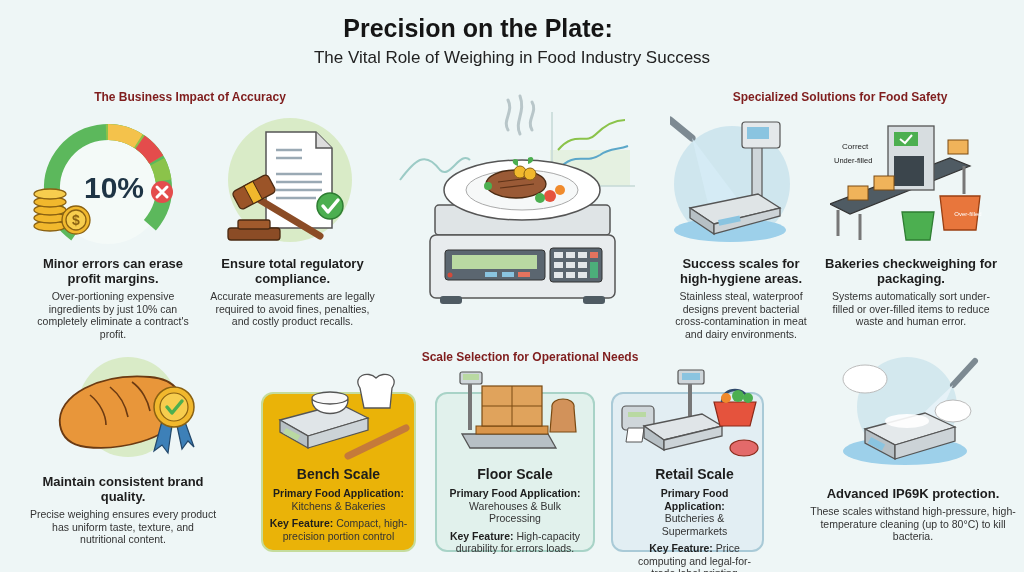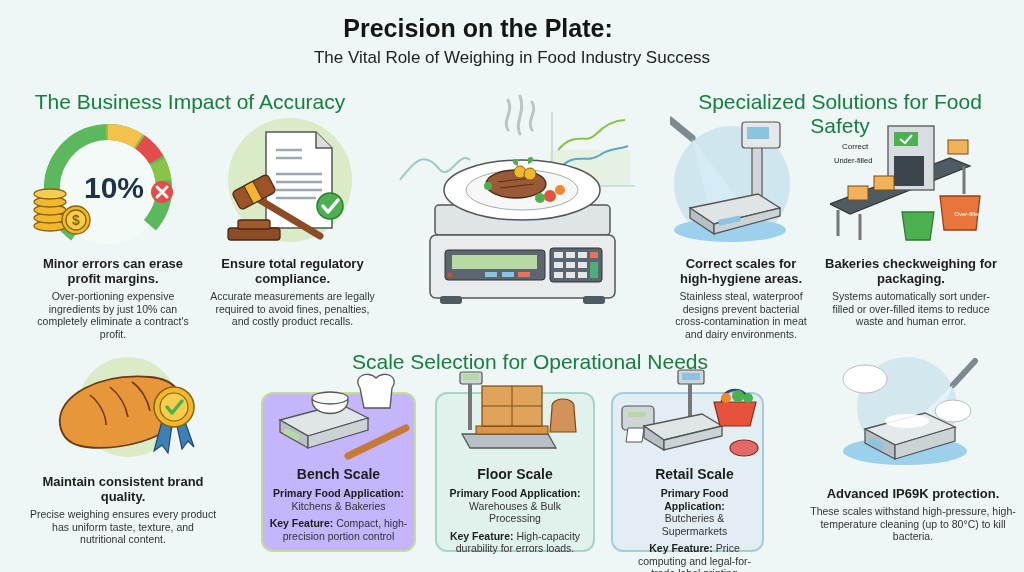--- a/index.html
+++ b/index.html
@@ -7,21 +7,21 @@
   body {
     background: #eef6f6;
     font-family: "Liberation Sans", sans-serif;
     color: #222;
     position: relative;
   }
   .abs { position: absolute; }
   .center { text-align: center; }
   .title { left: 0; width: 956px; top: 14px; font-size: 25px; font-weight: bold; color: #151515; }
   .subtitle { left: 0; width: 1024px; top: 48px; font-size: 17px; color: #222; }
-  .section-h { font-size: 21px; font-weight: normal; color: #15803d; }
+  .section-h { font-size: 12px; font-weight: bold; color: #7f1d1d; }
   .item-h { font-size: 13px; font-weight: bold; color: #1d1d1d; line-height: 15px; }
   .item-p { font-size: 10.5px; color: #333; line-height: 12.5px; margin-top: 4px; }
   .card {
     border-radius: 12px;
     border: 2px solid;
     padding: 6px 6px;
   }
   .card-name { font-size: 14px; font-weight: bold; color: #1d1d1d; margin-top: 2px; }
   .card-line { font-size: 10.5px; line-height: 12.5px; color: #333; }
   .card-line b { color: #1d1d1d; }
@@ -183,21 +183,21 @@
     <rect x="82" y="28" width="10" height="56" fill="#cfd6da" stroke="#555" stroke-width="1.2"></rect>
     <rect x="72" y="10" width="38" height="26" rx="3" fill="#e4e8ea" stroke="#555" stroke-width="1.2"></rect>
     <rect x="77" y="15" width="22" height="12" fill="#8ac4e0"></rect>
     <path d="M20 96 L88 82 L110 96 L44 112 Z" fill="#dfe4e6" stroke="#555" stroke-width="1.3"></path>
     <path d="M20 96 L44 112 L44 122 L20 106 Z" fill="#b7c0c5" stroke="#555" stroke-width="1.3"></path>
     <path d="M44 112 L110 96 L110 104 L44 122 Z" fill="#ccd3d7" stroke="#555" stroke-width="1.3"></path>
     <rect x="48" y="108" width="22" height="6" fill="#8ac4e0" transform="rotate(-12 48 108)"></rect>
   </svg>
 </div>
 <div class="abs center" style="left:672px;top:256px;width:138px;">
-  <div class="item-h">Correct scales for high-hygiene areas.</div>
+  <div class="item-h">Success scales for high-hygiene areas.</div>
   <div class="item-p">Stainless steal, waterproof designs prevent bacterial cross-contamination in meat and dairy environments.</div>
 </div>
 
 <div class="abs" style="left:830px;top:118px;width:160px;height:125px;">
   <svg width="160" height="125" viewBox="0 0 160 125">
     <path d="M0 86 L120 40 L140 48 L20 96 Z" fill="#4f5b63" stroke="#333" stroke-width="1.2"></path>
     <line x1="8" y1="92" x2="8" y2="118" stroke="#777" stroke-width="3"></line>
     <line x1="30" y1="96" x2="30" y2="122" stroke="#777" stroke-width="3"></line>
     <line x1="134" y1="48" x2="134" y2="76" stroke="#777" stroke-width="3"></line>
     <rect x="58" y="8" width="46" height="64" fill="#d7dde0" stroke="#555" stroke-width="1.3"></rect>
@@ -234,21 +234,21 @@
     <ellipse cx="72" cy="66" rx="22" ry="7" fill="#fff" opacity="0.9"></ellipse>
   </svg>
 </div>
 <div class="abs center" style="left:808px;top:486px;width:210px;">
   <div class="item-h">Advanced IP69K protection.</div>
   <div class="item-p">These scales withstand high-pressure, high-temperature cleaning (up to 80°C) to kill bacteria.</div>
 </div>
 
 <div class="abs section-h center" style="left:330px;width:400px;top:350px;">Scale Selection for Operational Needs</div>
 
-<div class="abs card center" style="left:261px;top:392px;width:155px;height:160px;background:#c4b5fd;border-color:#c5dc9c;">
+<div class="abs card center" style="left:261px;top:392px;width:155px;height:160px;background:#eab308;border-color:#c5dc9c;">
   <div style="height:64px;"></div>
   <div class="card-name">Bench Scale</div>
   <div class="card-line card-gap"><b>Primary Food Application:</b></div>
   <div class="card-line">Kitchens &amp; Bakeries</div>
   <div class="card-line card-gap"><b>Key Feature:</b> <span>Compact, high-precision portion control</span></div>
 </div>
 <div class="abs" style="left:268px;top:370px;width:145px;height:90px;">
   <svg width="145" height="90" viewBox="0 0 145 90">
     <path d="M12 50 L72 34 L100 48 L40 66 Z" fill="#e0e5e8" stroke="#555" stroke-width="1.3"></path>
     <path d="M12 50 L40 66 L40 78 L12 62 Z" fill="#b7c0c5" stroke="#555" stroke-width="1.3"></path>

